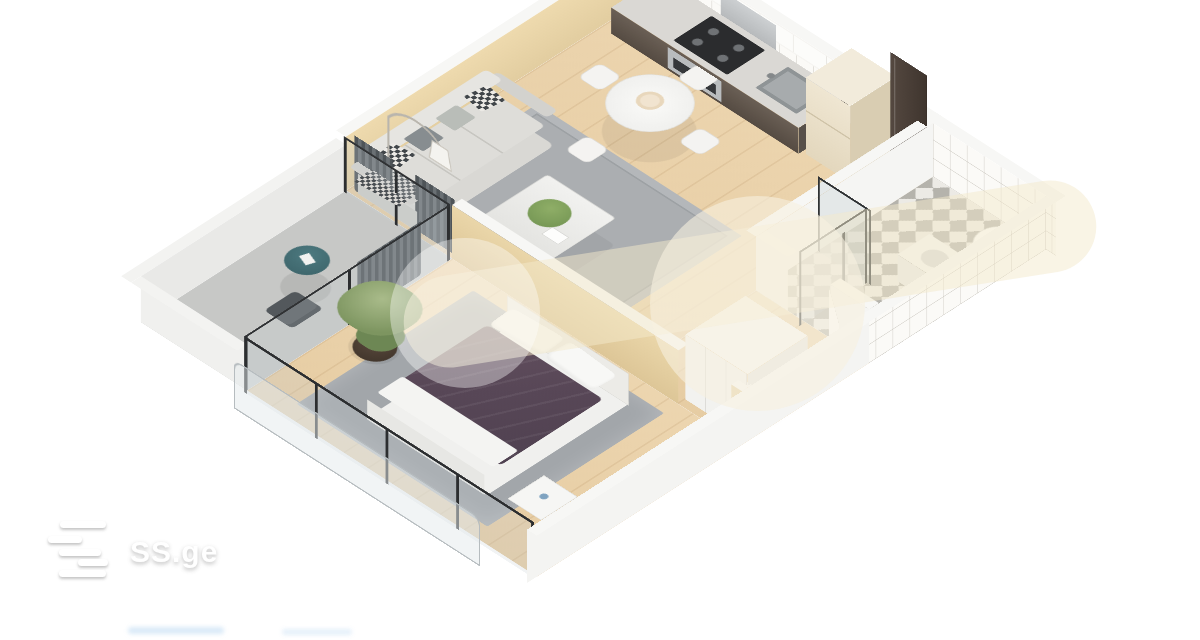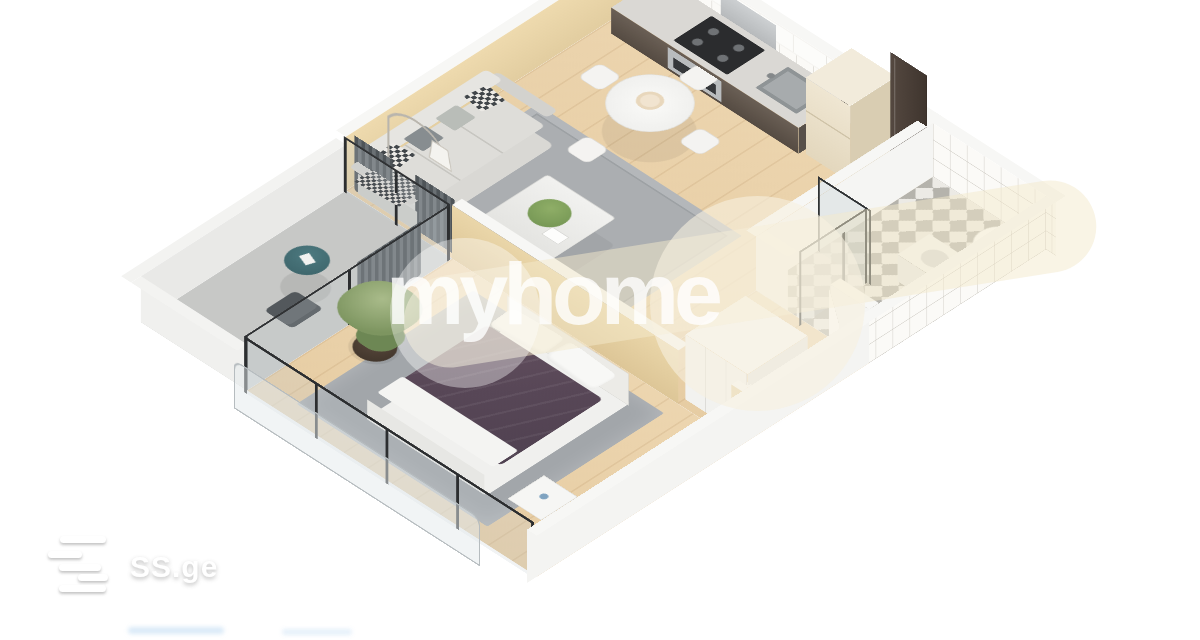--- a/index.html
+++ b/index.html
@@ -30,21 +30,21 @@
   
   .ov{position:absolute;}
   .wm-ribbon{left:400px;top:228px;width:700px;height:92px;border-radius:60px;
              background:rgba(243,233,204,.5);transform:rotate(-9deg);}
   .wm-circle-a{left:650px;top:196px;width:215px;height:215px;border-radius:50%;background:rgba(246,240,224,.6);}
   .wm-circle-b{left:390px;top:238px;width:150px;height:150px;border-radius:50%;background:rgba(255,255,255,.38);}
   .wm-text{left:386px;top:250px;display:flex;align-items:baseline;
            font-size:88px;font-weight:bold;letter-spacing:-5px;line-height:1;}
   .wm-brand{color:rgba(255,255,255,.8);}
   .wm-tld{color:rgba(208,192,160,.85);margin-left:16px;}
-  .ss-logo{left:46px;top:528px;width:220px;height:80px;}
+  .ss-logo{left:46px;top:513px;width:220px;height:80px;}
   .ss-bar{position:absolute;height:7px;border-radius:4px;background:#ffffff;
           box-shadow:0 2px 3px rgba(110,110,110,.4);}
   .ss-text{position:absolute;left:84px;top:22px;font-size:30px;font-weight:bold;color:#ffffff;
            letter-spacing:1px;text-shadow:0 2px 4px rgba(110,110,110,.45);}
   .smudge{background:rgba(150,195,235,.35);filter:blur(2px);border-radius:4px;}
 </style>
 </head>
 <body>
 
 <div class="stage">
@@ -251,21 +251,20 @@
                 background-image:repeating-linear-gradient(90deg,transparent 0 28px,#dddcd8 28px 29px);"></div>
     <div class="wv" style="left:558px;top:250px;width:85px;height:85px;background:#e7e7e3;"></div>
     <div class="f" style="left:470px;top:335px;width:88px;height:85px;background:#f7f7f4;transform:translateZ(85px);"></div>
 
   </div>
 
   <div class="ov wm-ribbon"></div>
   <div class="ov wm-circle-b"></div>
   <div class="ov wm-circle-a"></div>
   <div class="ov wm-text">
-    <span class="wm-brand">myhome</span>
   </div>
 
   <div class="ov ss-logo">
     <div class="ss-bar" style="left:14px;top:8px;width:46px;"></div>
     <div class="ss-bar" style="left:2px;top:23px;width:34px;"></div>
     <div class="ss-bar" style="left:13px;top:36px;width:42px;"></div>
     <div class="ss-bar" style="left:32px;top:46px;width:30px;"></div>
     <div class="ss-bar" style="left:13px;top:57px;width:47px;"></div>
     <span class="ss-text">SS.ge</span>
   </div>

